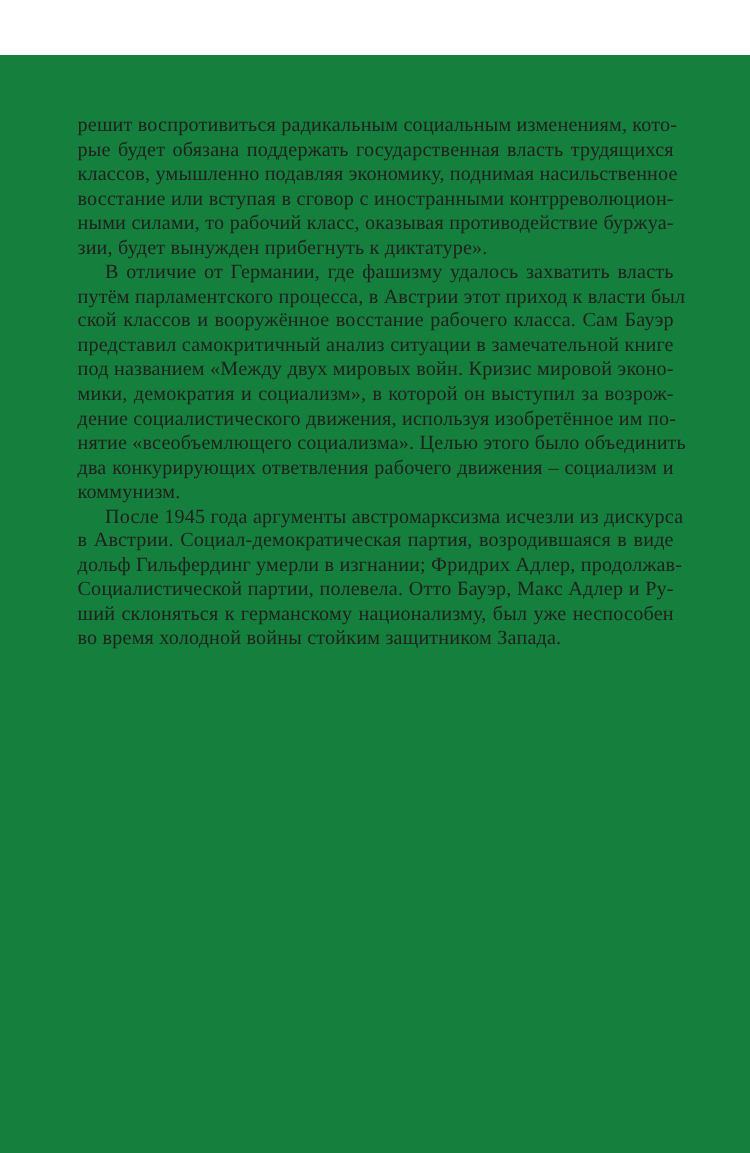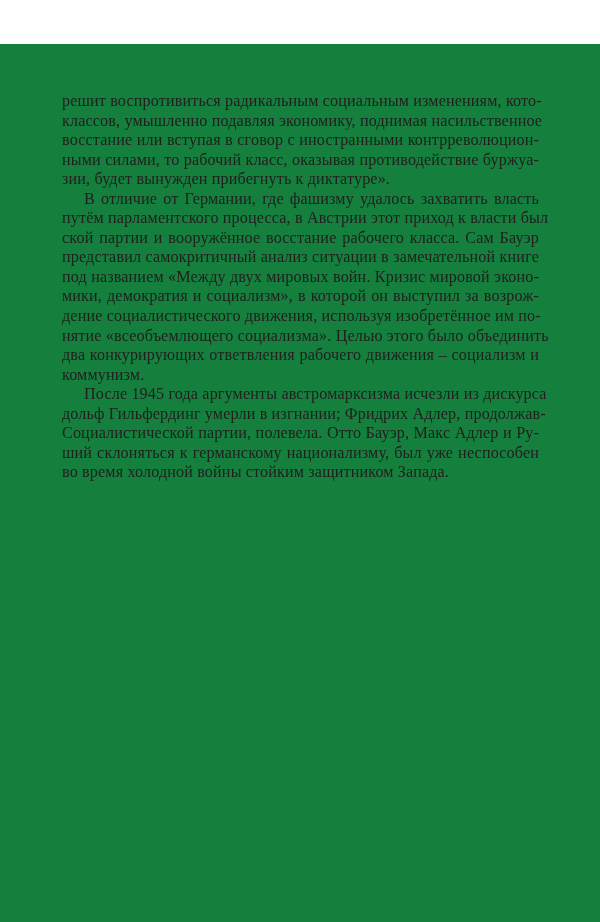--- a/index.html
+++ b/index.html
@@ -48,38 +48,40 @@
     text-indent: 22px;
   }
 </style>
 </head>
 <body>
 
 <div class="page">
   <div class="text-block" id="text-block">
       <p class="para">
         <span class="line">решит воспротивиться радикальным социальным изменениям, кото-</span>
+        <span class="line">рые будет обязана поддержать государственная власть трудящихся</span>
         <span class="line">классов, умышленно подавляя экономику, поднимая насильственное</span>
         <span class="line">восстание или вступая в сговор с иностранными контрреволюцион-</span>
         <span class="line">ными силами, то рабочий класс, оказывая противодействие буржуа-</span>
         <span class="line last">зии, будет вынужден прибегнуть к диктатуре».</span>
       </p>
       <p class="para">
         <span class="line indent">В отличие от Германии, где фашизму удалось захватить власть</span>
         <span class="line">путём парламентского процесса, в Австрии этот приход к власти был</span>
-        <span class="line">ской партии и вооружённое восстание рабочего класса. Сам Бауэр</span>
+        <span class="line">ской классов и вооружённое восстание рабочего класса. Сам Бауэр</span>
         <span class="line">представил самокритичный анализ ситуации в замечательной книге</span>
         <span class="line">под названием «Между двух мировых войн. Кризис мировой эконо-</span>
         <span class="line">мики, демократия и социализм», в которой он выступил за возрож-</span>
         <span class="line">дение социалистического движения, используя изобретённое им по-</span>
         <span class="line">нятие «всеобъемлющего социализма». Целью этого было объединить</span>
         <span class="line">два конкурирующих ответвления рабочего движения – социализм и</span>
         <span class="line last">коммунизм.</span>
       </p>
       <p class="para">
         <span class="line indent">После 1945 года аргументы австромарксизма исчезли из дискурса</span>
+        <span class="line">в Австрии. Социал-демократическая партия, возродившаяся в виде</span>
         <span class="line">дольф Гильфердинг умерли в изгнании; Фридрих Адлер, продолжав-</span>
         <span class="line">Социалистической партии, полевела. Отто Бауэр, Макс Адлер и Ру-</span>
         <span class="line">ший склоняться к германскому национализму, был уже неспособен</span>
         <span class="line last">во время холодной войны стойким защитником Запада.</span>
       </p>
     </div>
 </div>
 
 </body></html>

